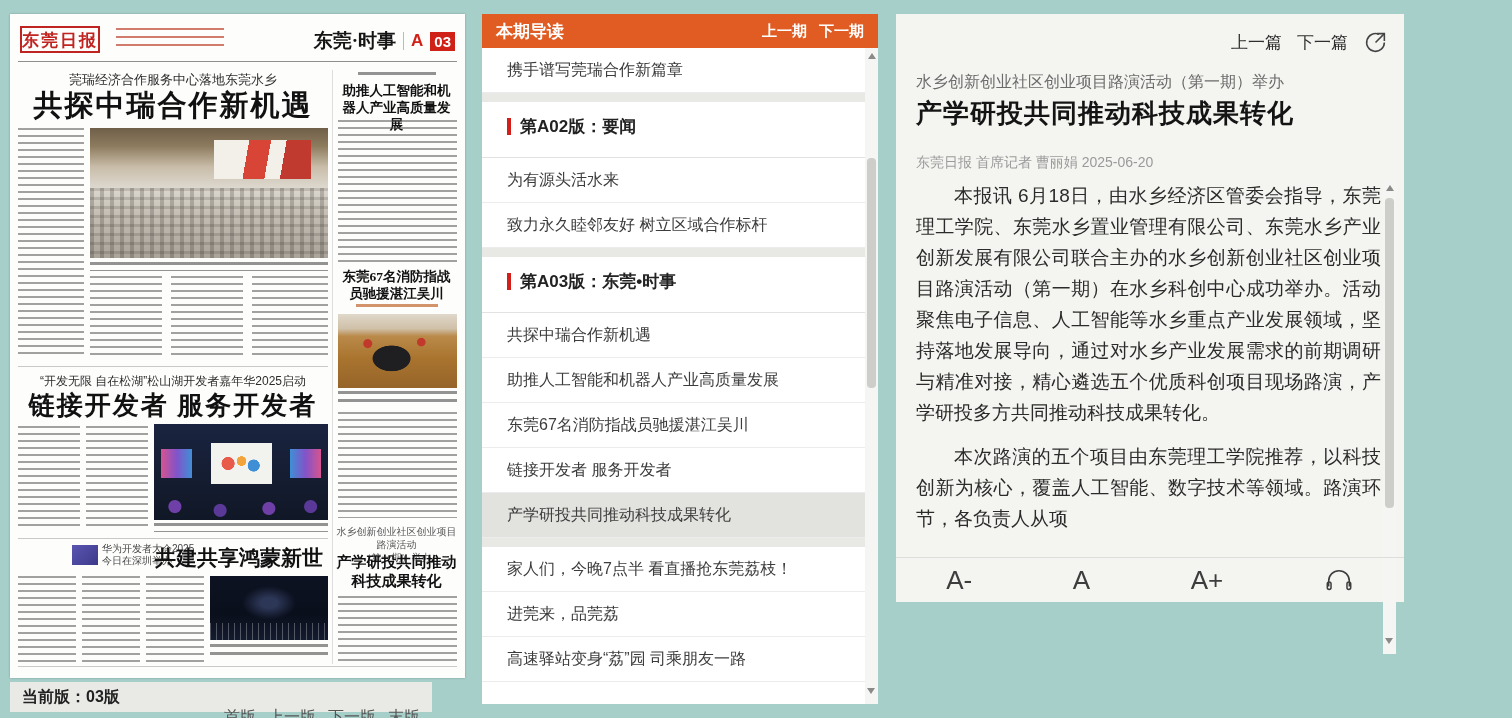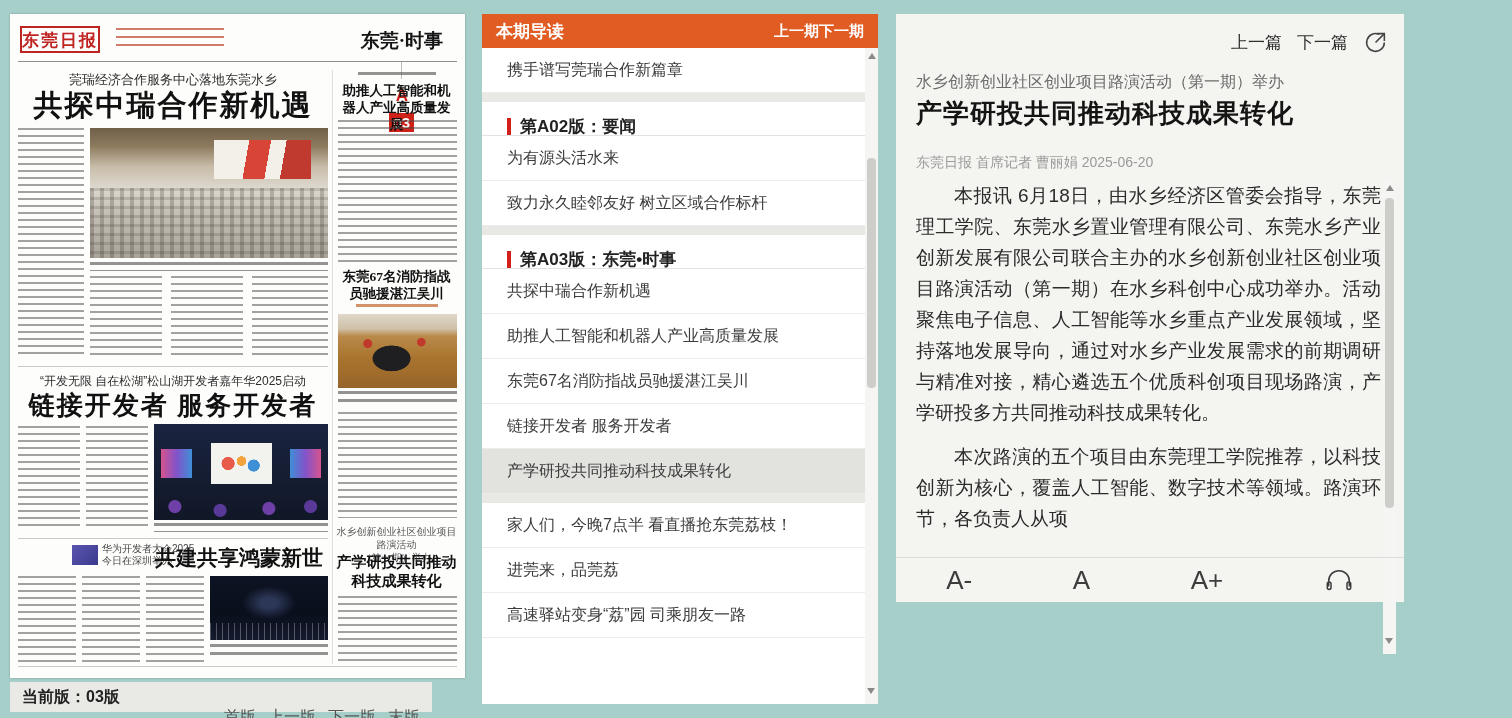--- a/index.html
+++ b/index.html
@@ -11,21 +11,21 @@
   .abs{position:absolute;}
 
   
   #paper{left:10px;top:14px;width:455px;height:664px;background:#fdfdfc;box-shadow:0 0 2px rgba(0,0,0,.25);}
   .mast-logo{left:10px;top:12px;width:80px;height:27px;border:2px solid #c02420;color:#c02420;
     font-family:"Liberation Serif",serif;font-weight:bold;font-size:17px;line-height:26px;text-align:center;letter-spacing:2px;box-sizing:border-box;}
   .tsim{background-image:repeating-linear-gradient(180deg,rgba(70,70,70,.5) 0 2px,transparent 2px 7px);}
   .tsim-red{background-image:repeating-linear-gradient(180deg,rgba(195,80,60,.75) 0 2px,transparent 2px 8px);}
   .capsim{background-image:repeating-linear-gradient(180deg,rgba(90,90,90,.65) 0 3px,transparent 3px 8px);}
   .mast-lines{left:106px;top:14px;width:108px;height:23px;}
-  .mast-right{right:22px;top:14px;display:flex;align-items:center;gap:7px;flex-direction:column;}
+  .mast-right{right:10px;top:14px;display:flex;align-items:center;gap:7px;}
   .sect-name{font-family:"Liberation Serif",serif;font-weight:bold;font-size:19px;color:#151515;}
   .sect-div{width:1px;height:18px;background:#bbb;}
   .badge-a{color:#d02118;font-weight:bold;font-size:17px;}
   .badge-03{background:#d02118;color:#fff;font-weight:bold;font-size:15px;padding:1px 4px;}
   .mast-rule{left:8px;width:439px;top:47px;height:1px;background:#8f8f8f;}
   .np-kicker{font-size:13px;color:#2c2c2c;text-align:center;}
   .np-head{font-family:"Liberation Serif",serif;font-weight:bold;color:#111;text-align:center;}
   .rule{height:1px;background:#c9c9c9;}
   .vrule{left:322px;top:56px;width:1px;height:594px;background:#ddd;}
   .ph{position:absolute;overflow:hidden;}
@@ -61,26 +61,26 @@
   .paper-foot{left:10px;top:682px;width:422px;height:30px;background:#e9e9e6;display:flex;align-items:center;
     justify-content:space-between;padding:0 12px;box-sizing:border-box;}
   .paper-foot .cur{font-weight:bold;font-size:16px;color:#222;}
   .paper-foot .links{display:flex;gap:12px;font-size:16px;color:#555;margin-top:40px;}
   .paper-foot .links span{cursor:pointer;}
 
   
   #toc{left:482px;top:14px;width:396px;height:690px;background:#0c4a6e;}
   .toc-head{height:34px;background:#e05c23;color:#fff;display:flex;align-items:center;justify-content:space-between;padding:0 14px;}
   .toc-title{font-weight:bold;font-size:17px;}
-  .toc-nav{display:flex;gap:0;font-size:15px;font-weight:bold;}
+  .toc-nav{display:flex;gap:12px;font-size:15px;font-weight:bold;}
   .toc-nav span{cursor:pointer;}
   .toc-list{position:relative;height:656px;overflow:hidden;background:#fff;}
   .row{box-sizing:border-box;border-bottom:1px solid #ececec;padding-left:25px;padding-right:20px;
     font-size:16px;color:#3c3c3c;height:45px;line-height:44px;white-space:nowrap;overflow:hidden;}
-  .row.section{height:34px;line-height:49px;font-size:17px;font-weight:bold;color:#222;border-bottom:1px solid #e2e2e2;}
+  .row.section{height:56px;line-height:49px;font-size:17px;font-weight:bold;color:#222;border-bottom:1px solid #e2e2e2;}
   .redbar{display:inline-block;width:4px;height:17px;background:#d21f1a;margin-right:9px;vertical-align:-3px;}
   .gap{height:9px;background:#e8e8e5;}
   .row.active{background:#e2e2df;}
   .sb{position:absolute;width:13px;background:#f5f5f3;}
   .sb-toc{right:0;top:0;height:100%;}
   .thumb{position:absolute;left:2px;width:9px;background:#cdcdca;border-radius:4px;}
   .arr{width:0;height:0;margin:5px auto;}
   .arr-up{border-left:4px solid transparent;border-right:4px solid transparent;border-bottom:6px solid #8a8a8a;}
   .arr-dn{border-left:4px solid transparent;border-right:4px solid transparent;border-top:6px solid #8a8a8a;position:absolute;bottom:5px;left:2px;}
 

